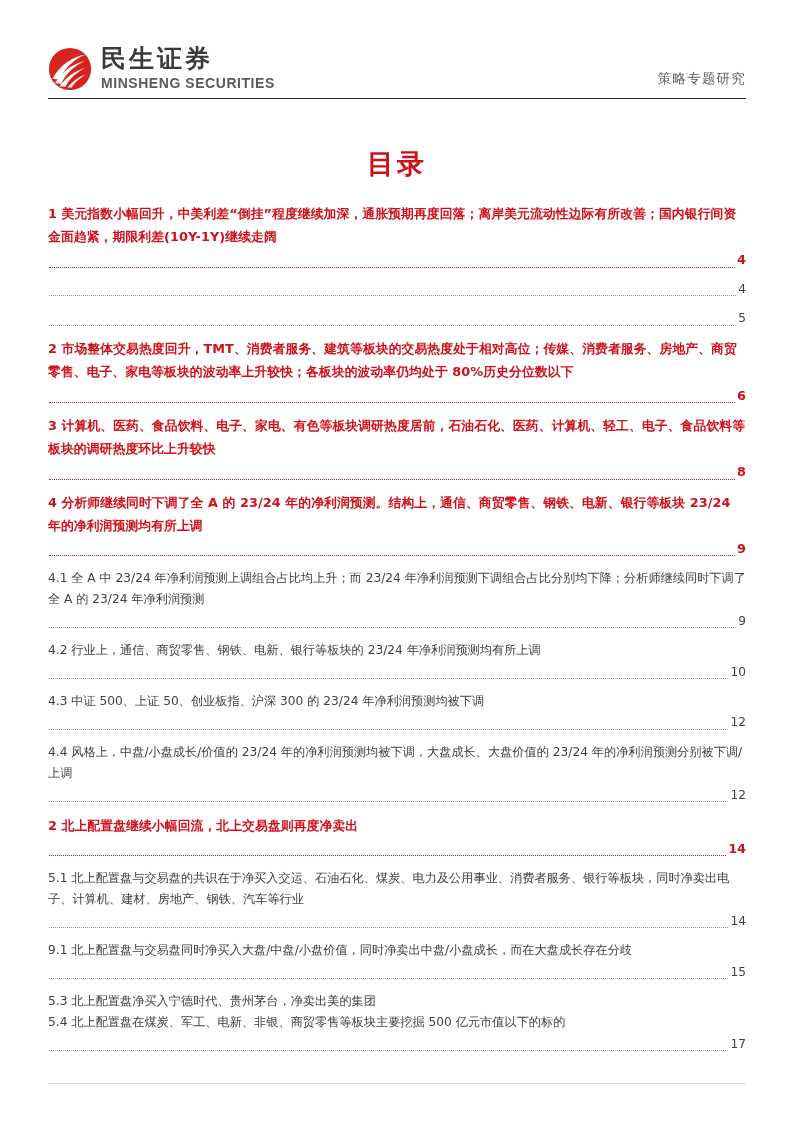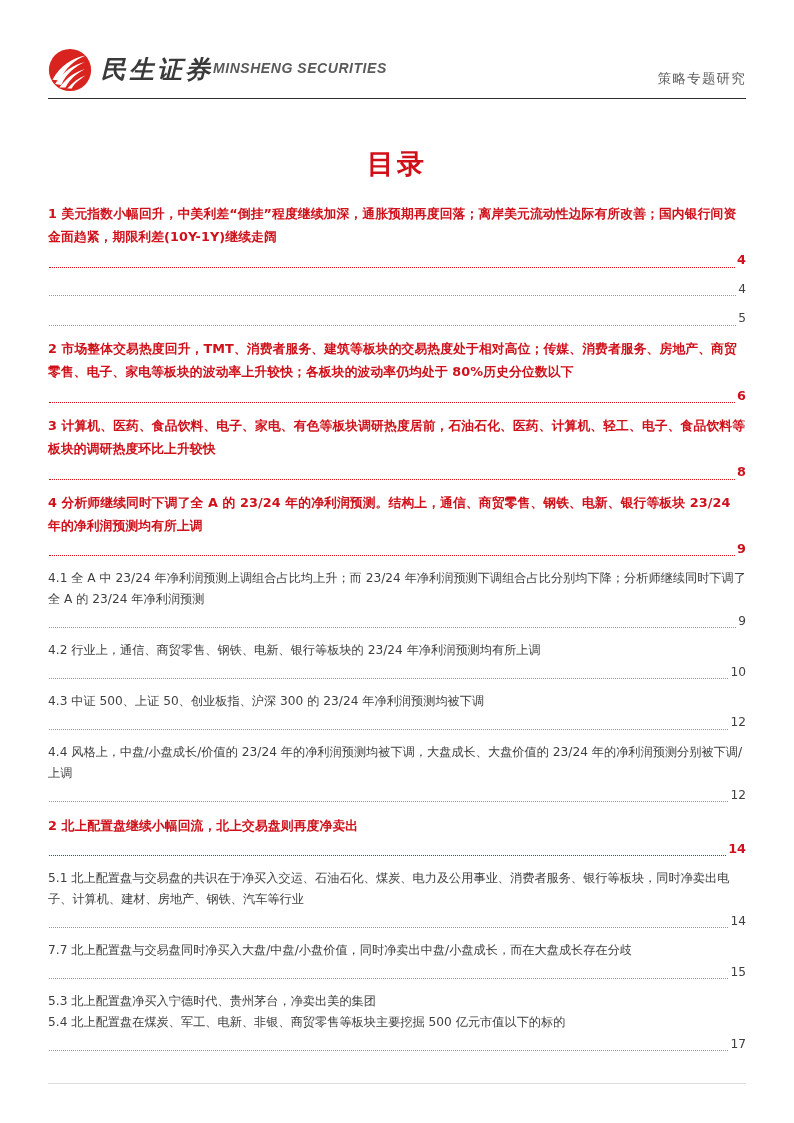--- a/index.html
+++ b/index.html
@@ -36,24 +36,23 @@
     gap: 9px;
   }
   .logo-mark {
     width: 44px;
     height: 44px;
     flex: 0 0 44px;
     display: block;
   }
   .brand-text {
     display: flex;
-    flex-direction: row;
+    flex-direction: column;
     justify-content: center;
     padding-bottom: 1px;
-    font-style: italic;
   }
   .brand-cn {
     font-size: 25px;
     font-weight: 700;
     color: #3a3a3a;
     letter-spacing: 3px;
     line-height: 1.04;
     font-family: "DejaVu Sans", "Liberation Sans", sans-serif;
   }
   .brand-en {
@@ -253,21 +252,21 @@
           <span class="pageno">12</span>
         </span></div>
       <div class="toc-entry multiline lvl1"><span class="label">2 北上配置盘继续小幅回流，北上交易盘则再度净卖出</span><span class="leaderwrap">
           <span class="leader"></span>
           <span class="pageno">14</span>
         </span></div>
       <div class="toc-entry multiline lvl2"><span class="label">5.1 北上配置盘与交易盘的共识在于净买入交运、石油石化、煤炭、电力及公用事业、消费者服务、银行等板块，同时净卖出电子、计算机、建材、房地产、钢铁、汽车等行业</span><span class="leaderwrap">
           <span class="leader"></span>
           <span class="pageno">14</span>
         </span></div>
-      <div class="toc-entry multiline lvl2"><span class="label">7.7 北上配置盘与交易盘同时净买入大盘/中盘/小盘价值，同时净卖出中盘/小盘成长，而在大盘成长存在分歧</span><span class="leaderwrap">
+      <div class="toc-entry multiline lvl2"><span class="label">9.1 北上配置盘与交易盘同时净买入大盘/中盘/小盘价值，同时净卖出中盘/小盘成长，而在大盘成长存在分歧</span><span class="leaderwrap">
           <span class="leader"></span>
           <span class="pageno">15</span>
         </span></div>
       <div class="toc-entry multiline lvl2"><span class="label">5.3 北上配置盘净买入宁德时代、贵州茅台，净卖出美的集团</span></div>
       <div class="toc-entry multiline lvl2"><span class="label">5.4 北上配置盘在煤炭、军工、电新、非银、商贸零售等板块主要挖掘 500 亿元市值以下的标的</span><span class="leaderwrap">
           <span class="leader"></span>
           <span class="pageno">17</span>
         </span></div>
     </div>
 

